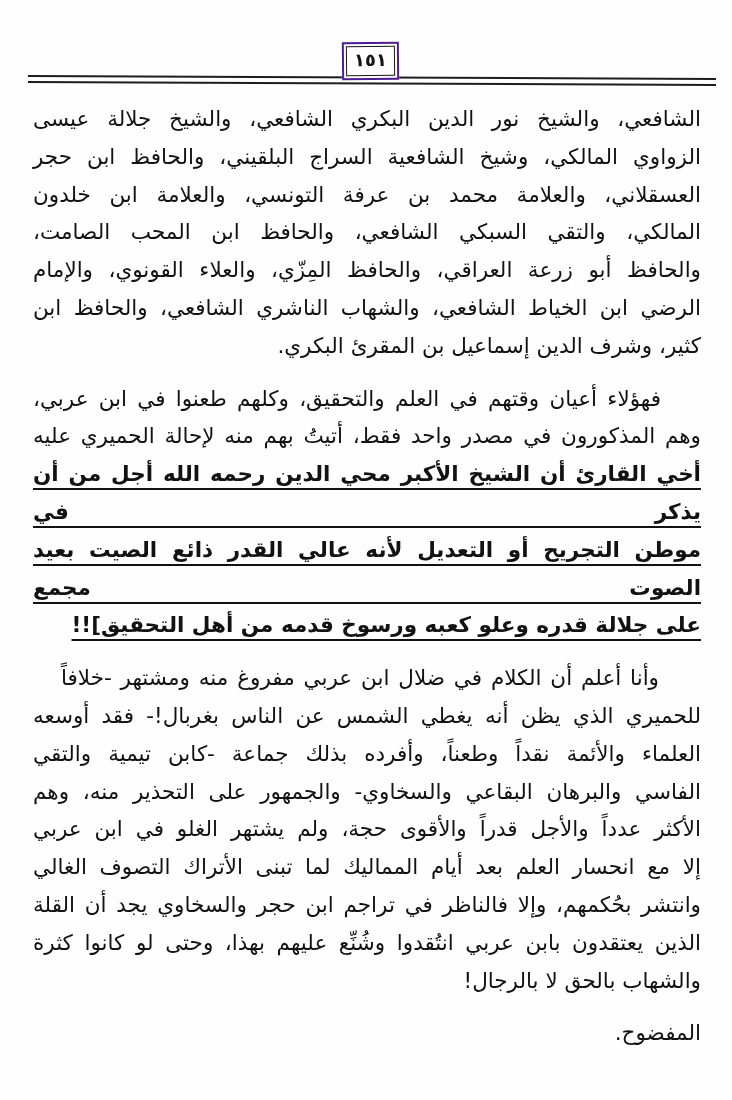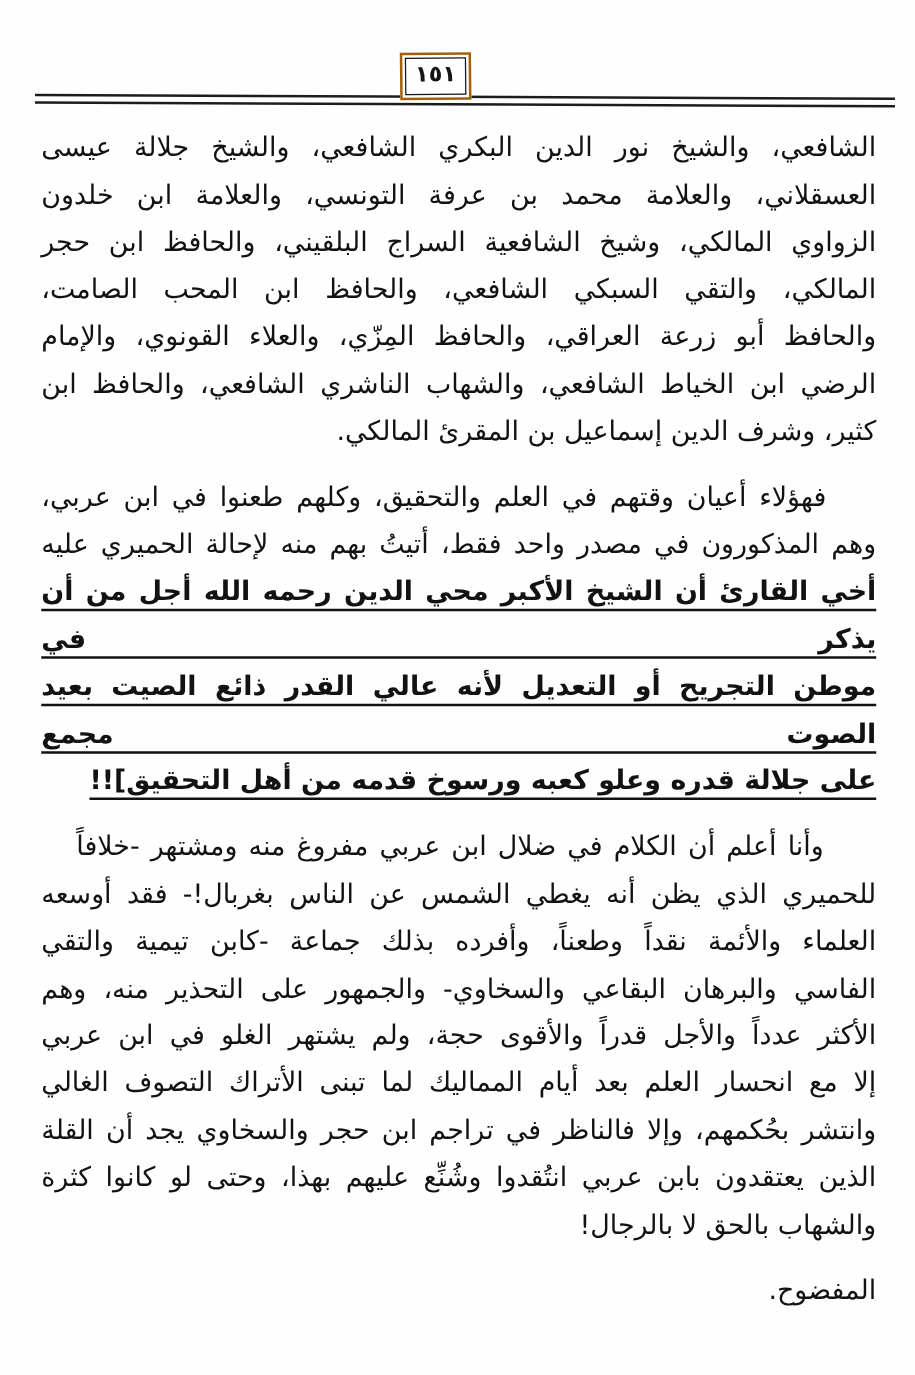--- a/index.html
+++ b/index.html
@@ -26,24 +26,24 @@
     transform: rotate(0.25deg);
     transform-origin: left center;
     z-index: 1;
   }
   .rule-line { height: 2px; background: #1c1c1c; }
   .rule-line + .rule-line { margin-top: 4px; }
 
   .page-number-box {
     position: absolute;
     top: 42px;
-    left: 320px;
+    left: 342px;
     z-index: 2;
     background: #fefefe;
-    border: 2px solid #a16207;
+    border: 2px solid #4c1d95;
     padding: 2px;
     transform: rotate(-0.6deg);
   }
   .page-number-inner {
     border: 1.3px solid #161616;
     padding: 1px 7px 3px 7px;
     font-size: 18px;
     font-weight: bold;
     line-height: 24px;
     text-align: center;
@@ -87,26 +87,26 @@
   </div>
 
   <div class="header-rules">
     <div class="rule-line"></div>
     <div class="rule-line"></div>
   </div>
 
   <div class="text-block">
       <div class="para">
         <div class="line"><span class="plain">الشافعي، والشيخ نور الدين البكري الشافعي، والشيخ جلالة عيسى</span></div>
+        <div class="line"><span class="plain">الزواوي المالكي، وشيخ الشافعية السراج البلقيني، والحافظ ابن حجر</span></div>
         <div class="line"><span class="plain">العسقلاني، والعلامة محمد بن عرفة التونسي، والعلامة ابن خلدون</span></div>
-        <div class="line"><span class="plain">الزواوي المالكي، وشيخ الشافعية السراج البلقيني، والحافظ ابن حجر</span></div>
         <div class="line"><span class="plain">المالكي، والتقي السبكي الشافعي، والحافظ ابن المحب الصامت،</span></div>
         <div class="line"><span class="plain">والحافظ أبو زرعة العراقي، والحافظ المِزّي، والعلاء القونوي، والإمام</span></div>
         <div class="line"><span class="plain">الرضي ابن الخياط الشافعي، والشهاب الناشري الشافعي، والحافظ ابن</span></div>
-        <div class="line last"><span class="plain">كثير، وشرف الدين إسماعيل بن المقرئ المالكي.</span></div>
+        <div class="line last"><span class="plain">كثير، وشرف الدين إسماعيل بن المقرئ البكري.</span></div>
       </div>
       <div class="para">
         <div class="line" style="padding-right: 40px;"><span class="plain">فهؤلاء أعيان وقتهم في العلم والتحقيق، وكلهم طعنوا في ابن عربي،</span></div>
         <div class="line"><span class="plain">وهم المذكورون في مصدر واحد فقط، أتيتُ بهم منه لإحالة الحميري عليه</span></div>
         <div class="line"><span class="quote">أخي القارئ أن الشيخ الأكبر محي الدين رحمه الله أجل من أن يذكر في</span></div>
         <div class="line"><span class="quote">موطن التجريح أو التعديل لأنه عالي القدر ذائع الصيت بعيد الصوت مجمع</span></div>
         <div class="line last"><span class="quote">على جلالة قدره وعلو كعبه ورسوخ قدمه من أهل التحقيق]!!</span></div>
       </div>
       <div class="para">
         <div class="line" style="padding-right: 42px; margin-left: 28px;"><span class="plain">وأنا أعلم أن الكلام في ضلال ابن عربي مفروغ منه ومشتهر -خلافاً</span></div>

